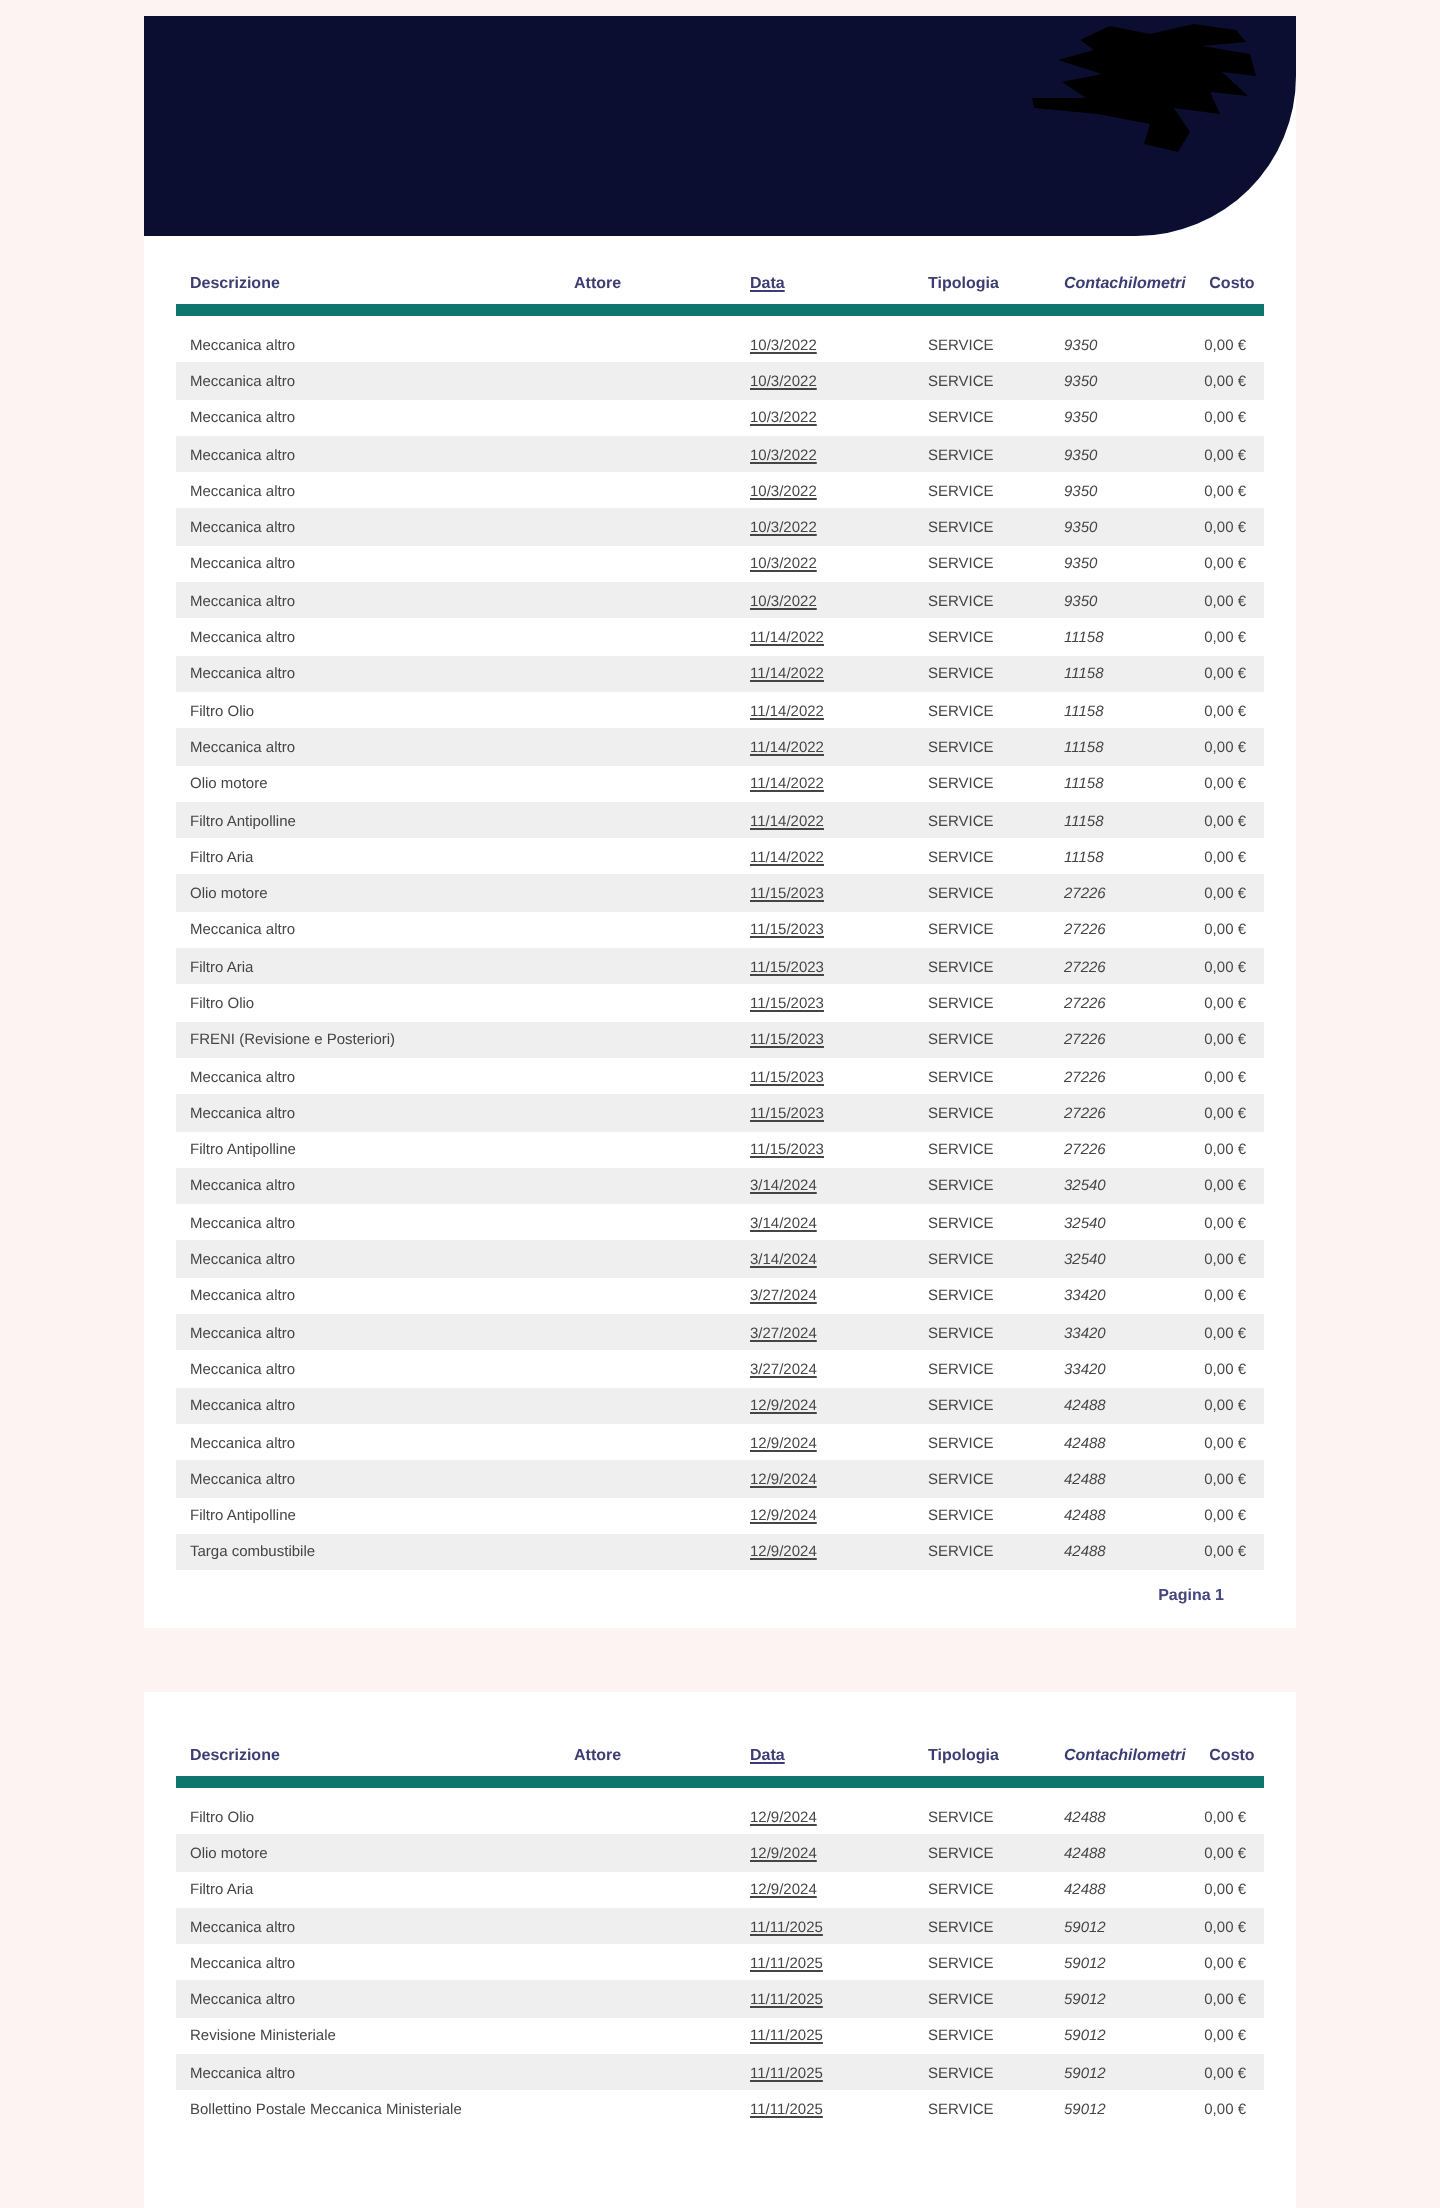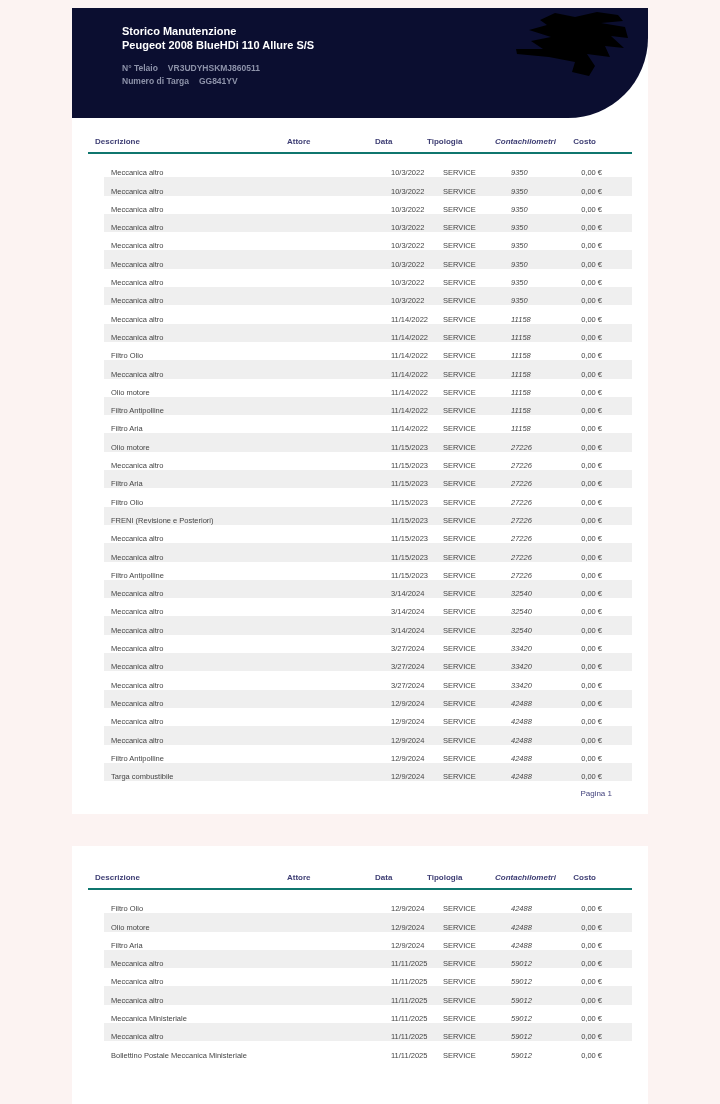--- a/index.html
+++ b/index.html
@@ -19,54 +19,42 @@
   }
   .navy-text{padding:16px 0 0 50px;}
   .doc-title{color:#ffffff;font-weight:bold;font-size:11px;line-height:14px;}
   .vehicle-info{margin-top:10px;font-size:8.5px;font-weight:bold;color:#8d92a9;line-height:13px;}
   .vehicle-info .lbl{margin-right:10px;}
   .blob{position:absolute;top:2px;right:16px;width:117px;height:70px;}
 
   
   .thead{
     display:flex;align-items:center;height:22px;margin:12px 16px 0 16px;
-    border-bottom:2px solid #0f766e;
+    border-bottom:6px solid #0f766e;
     font-size:8px;font-weight:bold;color:#3d3d73;
   }
   #page2 .thead{margin-top:20px;}
   .rows{margin:5px 16px 0 16px;}
-  .trow{display:flex;align-items:flex-end;height:18.3px;font-size:7.5px;color:#454545;margin-left:16px;}
+  .trow{display:flex;align-items:center;height:18.3px;font-size:7.5px;color:#454545;}
   .trow.alt{background:#efefef;}
   .c{white-space:nowrap;overflow:hidden;flex:none;box-sizing:border-box;}
   .c0{width:199px;padding-left:7px;}
   .c1{width:88px;}
-  .c2{width:52px;}
+  .c2{width:89px;text-decoration:underline;}
   .c3{width:68px;}
   .c4{width:67px;font-style:italic;}
   .c5{width:34px;text-align:right;padding-right:10px;}
-  .thead .c5{text-align:right;padding-right:0;}
-  .pfooter{text-align:right;margin:8px 36px 0 0;font-size:8px;font-weight:normal;color:#44447e;}
+  .thead .c5{text-align:center;padding-right:0;}
+  .pfooter{text-align:right;margin:8px 36px 0 0;font-size:8px;font-weight:bold;color:#44447e;}
 </style>
 </head>
 <body>
 
 <div class="page" id="page1">
   <div class="navy">
-    <div class="navy-text">
-      <div class="doc-title">Storico Manutenzione</div>
-      <div class="doc-title">Peugeot 2008 BlueHDi 110 Allure S/S</div>
-      <div class="vehicle-info">
-        <div>
-          <span class="lbl">N° Telaio</span><span>VR3UDYHSKMJ860511</span>
-        </div>
-        <div>
-          <span class="lbl">Numero di Targa</span><span>GG841YV</span>
-        </div>
-      </div>
-    </div>
     <svg class="blob" viewBox="0 0 117 70">
       <polygon fill="#000000" points="
         25,10 40,3 60,7 82,2 103,5 108,11 86,13 110,17 113,28 96,26
         109,38 90,36 95,47 72,44 80,56 74,66 57,62 60,52 34,47
         2,44 1,39 28,39 16,31 36,27 14,20 32,15"></polygon>
     </svg>
   </div>
 
   <div class="thead">
     <span class="c c0">Descrizione</span>
@@ -405,21 +393,21 @@
       </div>
       <div class="trow alt">
         <span class="c c0">Meccanica altro</span>
         <span class="c c1"></span>
         <span class="c c2">11/11/2025</span>
         <span class="c c3">SERVICE</span>
         <span class="c c4">59012</span>
         <span class="c c5">0,00 €</span>
       </div>
       <div class="trow">
-        <span class="c c0">Meccanica Ministeriale</span>
+        <span class="c c0">Revisione Ministeriale</span>
         <span class="c c1"></span>
         <span class="c c2">11/11/2025</span>
         <span class="c c3">SERVICE</span>
         <span class="c c4">59012</span>
         <span class="c c5">0,00 €</span>
       </div>
       <div class="trow alt">
         <span class="c c0">Meccanica altro</span>
         <span class="c c1"></span>
         <span class="c c2">11/11/2025</span>

